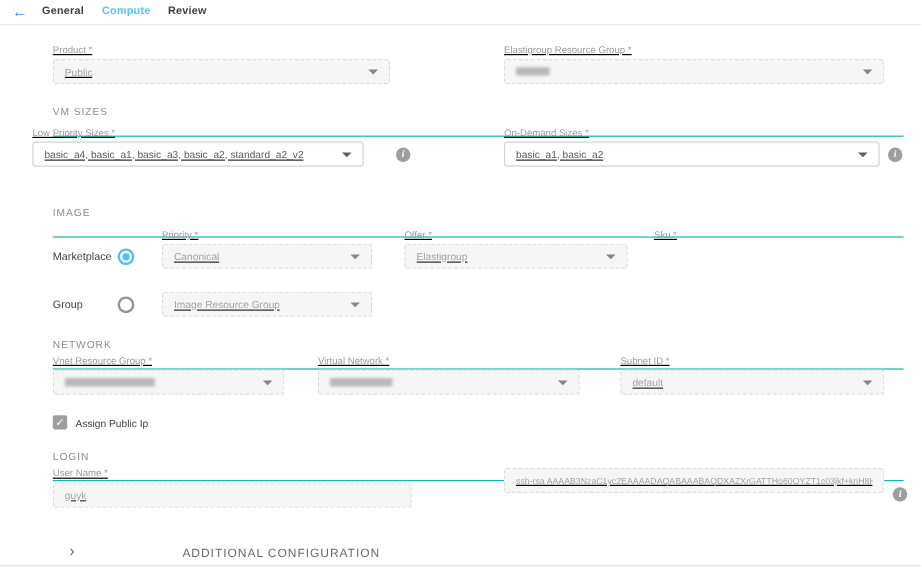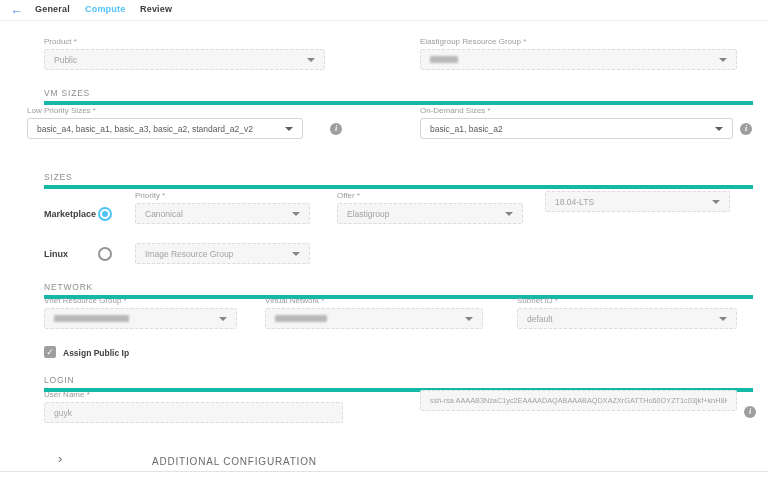--- a/index.html
+++ b/index.html
@@ -8,24 +8,24 @@
 
   
   .topbar{position:absolute;left:0;top:0;width:768px;height:20px;
           border-bottom:1px solid #ececec;background:#fff;}
   .back{position:absolute;left:10px;top:2px;color:#4285f4;font-size:13px;line-height:16px;cursor:pointer;}
   .tab{position:absolute;top:4px;font-size:9px;font-weight:bold;color:#3d3d3d;letter-spacing:.2px;cursor:pointer;}
   .tab.active{color:#4fc3f7;}
 
   
   .section{position:absolute;left:44px;right:15px;font-size:8.5px;color:#8d8d8d;
-           letter-spacing:.8px;padding-bottom:3px;border-bottom:4px solid #14b8a6;}
+           letter-spacing:.8px;padding-bottom:15px;border-bottom:1px solid #14b8a6;}
 
   
-  .fg{position:absolute;}
+  .fg{position:absolute;text-decoration:underline;}
   .flabel{font-size:8px;color:#9b9b9b;margin-bottom:3px;white-space:nowrap;}
   .sel{display:flex;align-items:center;height:21px;padding:0 9px;box-sizing:border-box;
        border:1px dashed #dcdcdc;background:#f6f6f6;border-radius:2px;
        font-size:8.5px;color:#a3a3a3;white-space:nowrap;overflow:hidden;}
   .sel.on{border:1px solid #d4d4d4;background:#ffffff;color:#5a5a5a;border-radius:3px;}
   .sel .val{overflow:hidden;white-space:nowrap;}
   .caret{margin-left:auto;flex:0 0 auto;width:0;height:0;
          border-left:4px solid transparent;border-right:4px solid transparent;
          border-top:4px solid #5f5f5f;}
   .sel .caret{opacity:.75;}
@@ -38,21 +38,21 @@
         color:#fff;font-size:8px;line-height:12px;text-align:center;
         font-family:"Liberation Serif",serif;font-style:italic;font-weight:bold;cursor:pointer;}
 
   .radio{position:absolute;width:14px;height:14px;border-radius:50%;box-sizing:border-box;
          border:2px solid #4fc3f7;background:#fff;display:flex;align-items:center;justify-content:center;cursor:pointer;}
   .radio.off{border-color:#949494;}
   .rdot{width:6px;height:6px;border-radius:50%;background:#4fc3f7;}
 
   .checkbox{position:absolute;width:12px;height:12px;background:#9e9e9e;border-radius:2px;
             color:#fff;font-size:9px;line-height:12px;text-align:center;cursor:pointer;}
-  .boldlabel{position:absolute;font-size:9px;font-weight:bold;color:#3f3f3f;white-space:nowrap;}
+  .boldlabel{position:absolute;font-size:9px;font-weight:normal;color:#3f3f3f;white-space:nowrap;}
 
   .expand{position:absolute;font-size:13px;color:#6f6f6f;line-height:12px;cursor:pointer;}
   .addl{position:absolute;font-size:10px;color:#6a6a6a;letter-spacing:.8px;cursor:pointer;}
   .bottomrule{position:absolute;left:0;right:0;top:471px;border-top:1px solid #e2e2e2;}
 </style>
 </head>
 <body>
 
 <div class="page">
 
@@ -95,21 +95,21 @@
   <div class="fg" style="left:420px;top:106px;width:313px">
     <div class="flabel">On-Demand Sizes *</div>
     <div class="sel on">
       <span class="val">basic_a1, basic_a2</span>
       <span class="caret"></span>
     </div>
   </div>
   <span class="info" style="left:740px;top:123px">i</span>
 
   <div class="section" style="top:172px">
-    <span>SIZES</span>
+    <span>IMAGE</span>
   </div>
 
   <span class="boldlabel" style="left:44px;top:209px">Marketplace</span>
   <span class="radio" style="left:98px;top:207px">
       <span class="rdot"></span>
     </span>
 
   <div class="fg" style="left:135px;top:191px;width:175px">
     <div class="flabel">Priority *</div>
     <div class="sel">
@@ -120,27 +120,24 @@
 
   <div class="fg" style="left:337px;top:191px;width:186px">
     <div class="flabel">Offer *</div>
     <div class="sel">
       <span class="val">Elastigroup</span>
       <span class="caret"></span>
     </div>
   </div>
 
   <div class="fg" style="left:545px;top:191px;width:185px">
-    <div class="sel">
-      <span class="val">18.04-LTS</span>
-      <span class="caret"></span>
-    </div>
-  </div>
-
-  <span class="boldlabel" style="left:44px;top:249px">Linux</span>
+    <div class="flabel">Sku *</div>
+  </div>
+
+  <span class="boldlabel" style="left:44px;top:249px">Group</span>
   <span class="radio off" style="left:98px;top:247px"></span>
 
   <div class="fg" style="left:135px;top:243px;width:175px">
     <div class="sel">
       <span class="val">Image Resource Group</span>
       <span class="caret"></span>
     </div>
   </div>
 
 

